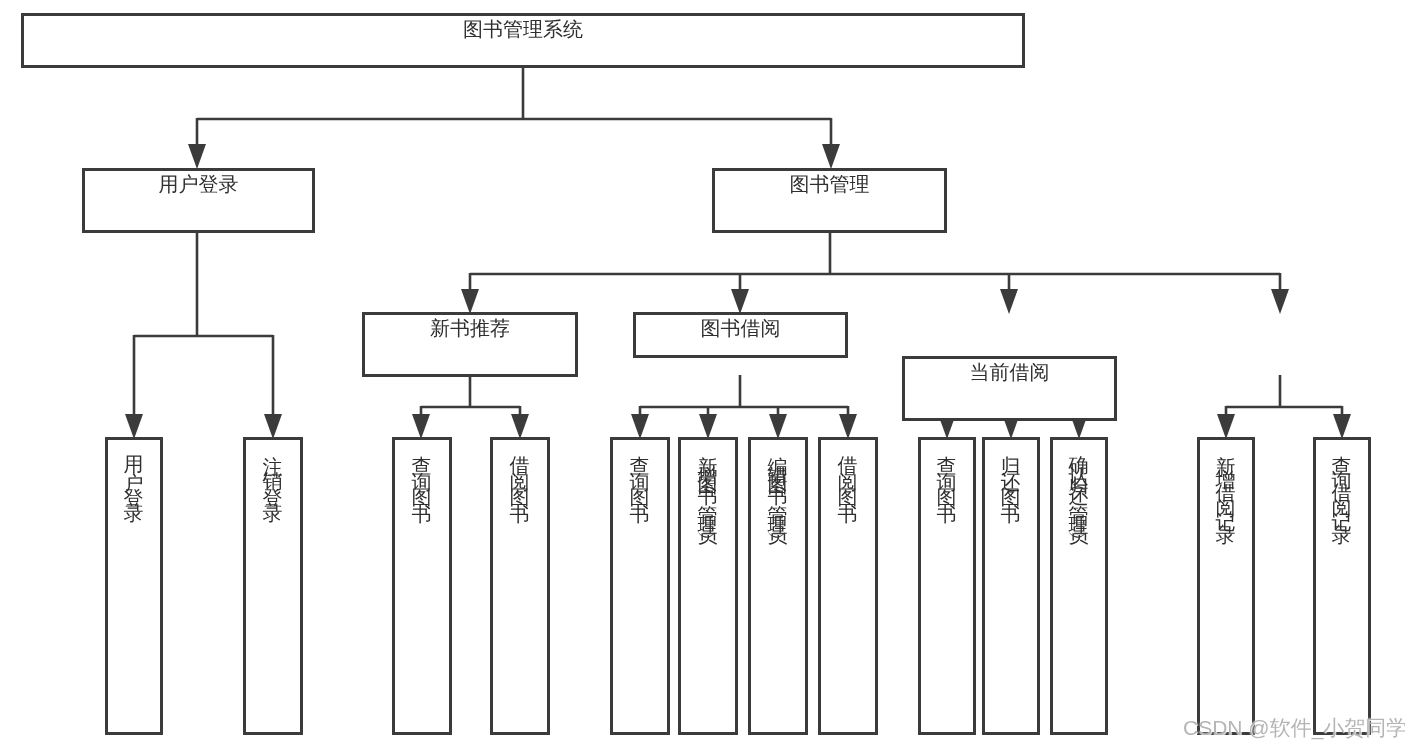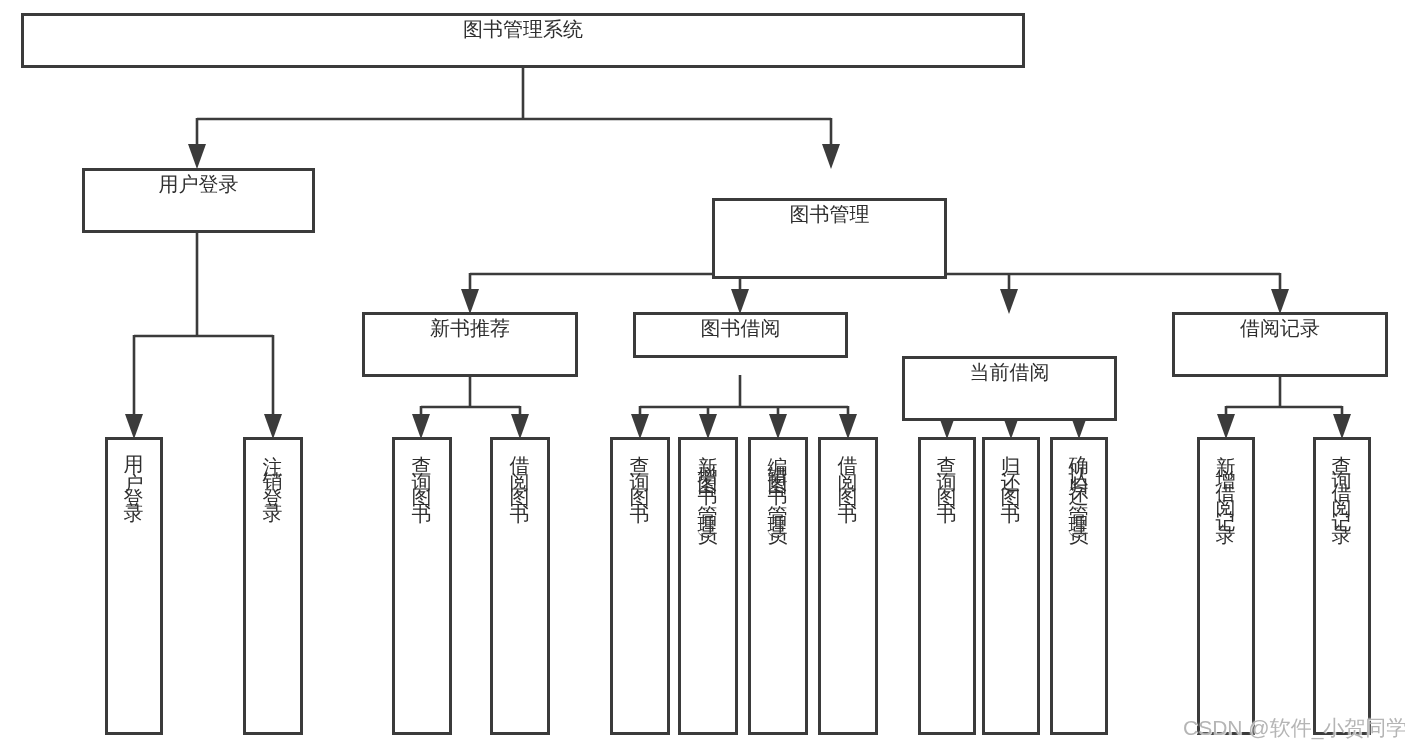--- a/index.html
+++ b/index.html
@@ -100,35 +100,32 @@
     </g>
   </svg>
 
   <div class="box" style="left:21px;top:13px;width:1004px;height:55px;">
     <span>图书管理系统</span>
   </div>
 
   <div class="box" style="left:82px;top:168px;width:233px;height:65px;">
     <span>用户登录</span>
   </div>
-  <div class="box" style="left:712px;top:168px;width:235px;height:81px;margin-top:30px;">
+  <div class="box" style="left:712px;top:168px;width:235px;height:65px;">
     <span>图书管理</span>
   </div>
 
   <div class="box" style="left:362px;top:312px;width:216px;height:65px;">
     <span>新书推荐</span>
   </div>
   <div class="box" style="left:633px;top:312px;width:215px;height:46px;">
     <span>图书借阅</span>
   </div>
   <div class="box" style="left:902px;top:312px;width:215px;height:65px;margin-top:44px;">
     <span>当前借阅</span>
-  </div>
-  <div class="box" style="left:1172px;top:312px;width:216px;height:65px;">
-    <span>借阅记录</span>
   </div>
 
   <div class="box" style="left:105px;top:437px;width:58px;height:298px;">
     <span class="vtext ls16">用户登录</span>
   </div>
   <div class="box" style="left:243px;top:437px;width:60px;height:298px;">
     <span class="vtext ls16">注销登录</span>
   </div>
 
   <div class="box" style="left:392px;top:437px;width:60px;height:298px;">

